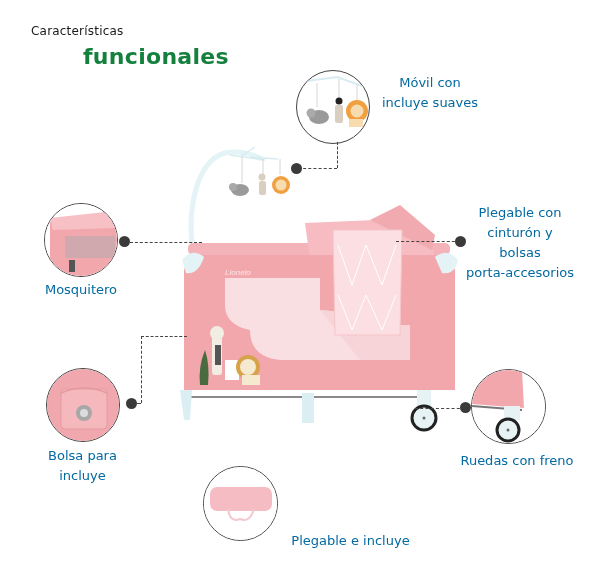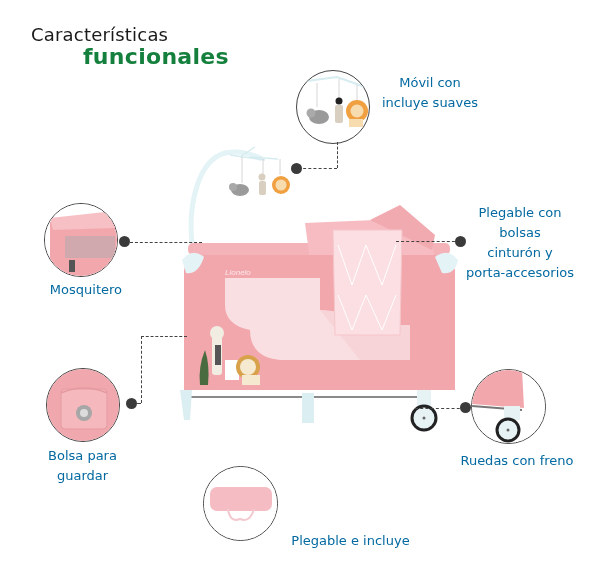--- a/index.html
+++ b/index.html
@@ -1,18 +1,18 @@
 <!DOCTYPE html>
 <html><head>
 <meta charset="utf-8">
 <style>
   html, body { margin:0; padding:0; background:#ffffff; }
   body { width:600px; height:570px; position:relative; overflow:hidden; font-family:"DejaVu Sans","Liberation Sans",sans-serif; color:#222; }
   .abs { position:absolute; }
-  .title1 { left:31px; top:24px; font-size:18px; font-weight:normal; color:#1a1a1a; letter-spacing:0.2px; }
+  .title1 { left:31px; top:24px; font-size:12px; font-weight:normal; color:#1a1a1a; letter-spacing:0.2px; }
   .title2 { left:83px; top:44px; font-size:22px; font-weight:bold; color:#15803d; letter-spacing:0.3px; }
   .label { font-size:13px; color:#0369a1; text-align:center; line-height:20px; }
   .circle { border:1.3px solid #444; border-radius:50%; overflow:hidden; background:#fff; }
   .dot { width:11px; height:11px; border-radius:50%; background:#3a3a3a; }
   .dash-h { border-top:1.4px dashed #444; height:0; }
   .dash-v { border-left:1.4px dashed #444; width:0; }
   svg { display:block; }
 </style>
 </head>
 <body>
@@ -95,52 +95,52 @@
 <div class="abs label" style="left:370px;top:73px;width:120px;">
   <div>Móvil con</div>
   <div>incluye suaves</div>
 </div>
 <div class="abs dash-v" style="left:337px;top:142px;height:26px;"></div>
 <div class="abs dash-h" style="left:298px;top:168px;width:39px;"></div>
 <div class="abs dot" style="left:291px;top:163px;"></div>
 
 <div class="abs label" style="left:450px;top:203px;width:140px;">
   <div>Plegable con</div>
+  <div>cinturón y</div>
   <div>bolsas</div>
-  <div>cinturón y</div>
   <div>porta-accesorios</div>
 </div>
 <div class="abs dash-h" style="left:396px;top:241px;width:64px;"></div>
 <div class="abs dot" style="left:455px;top:236px;"></div>
 
 <div class="abs circle" style="left:44px;top:203px;width:72px;height:72px;">
   <svg width="72" height="72" viewBox="0 0 72 72">
     <rect x="0" y="0" width="72" height="72" fill="#fff"></rect>
     <path d="M5 18 L60 12 L72 22 L72 72 L5 72 Z" fill="#f2a7ad"></path>
     <path d="M5 14 L60 8 L72 18 L70 24 L8 26 Z" fill="#f6c0c4"></path>
     <rect x="20" y="32" width="50" height="22" fill="#b9aab0" opacity="0.6"></rect>
     <rect x="24" y="56" width="6" height="12" fill="#555"></rect>
   </svg>
 </div>
-<div class="abs label" style="left:40px;top:280px;width:82px;text-align:right;">Mosquitero</div>
+<div class="abs label" style="left:40px;top:280px;width:82px;">Mosquitero</div>
 <div class="abs dot" style="left:119px;top:236px;"></div>
 <div class="abs dash-h" style="left:130px;top:242px;width:72px;"></div>
 
 <div class="abs circle" style="left:46px;top:368px;width:72px;height:72px;">
   <svg width="72" height="72" viewBox="0 0 72 72">
     <rect x="0" y="0" width="72" height="72" fill="#f0a8ae"></rect>
     <rect x="14" y="20" width="46" height="40" rx="4" fill="#f5b8bd" stroke="#e49aa0" stroke-width="1"></rect>
     <path d="M14 24 Q37 14 60 24" stroke="#e49aa0" stroke-width="1.5" fill="none"></path>
     <circle cx="37" cy="44" r="8" fill="#a7a7a7"></circle>
     <circle cx="37" cy="44" r="4" fill="#dcdcdc"></circle>
   </svg>
 </div>
 <div class="abs label" style="left:40px;top:446px;width:85px;">
   <div>Bolsa para</div>
-  <div>guardar</div>
+  <div>incluye</div>
 </div>
 <div class="abs dot" style="left:126px;top:398px;"></div>
 <div class="abs dash-h" style="left:137px;top:403px;width:4px;"></div>
 <div class="abs dash-v" style="left:141px;top:336px;height:67px;"></div>
 <div class="abs dash-h" style="left:141px;top:336px;width:46px;"></div>
 
 <div class="abs circle" style="left:471px;top:369px;width:73px;height:73px;">
   <svg width="73" height="73" viewBox="0 0 73 73">
     <rect x="0" y="0" width="73" height="73" fill="#fff"></rect>
     <path d="M0 0 L50 0 L52 38 L0 34 Z" fill="#f2a7ad"></path>

